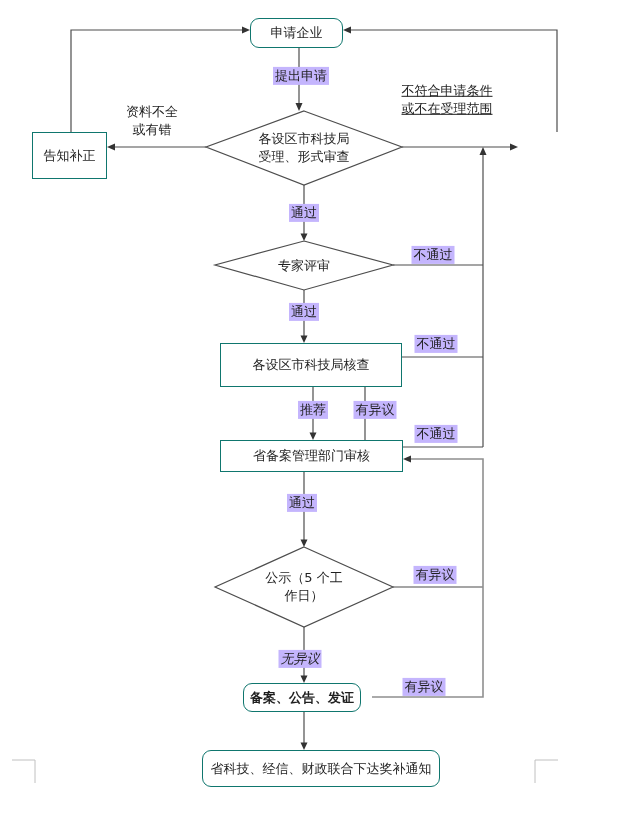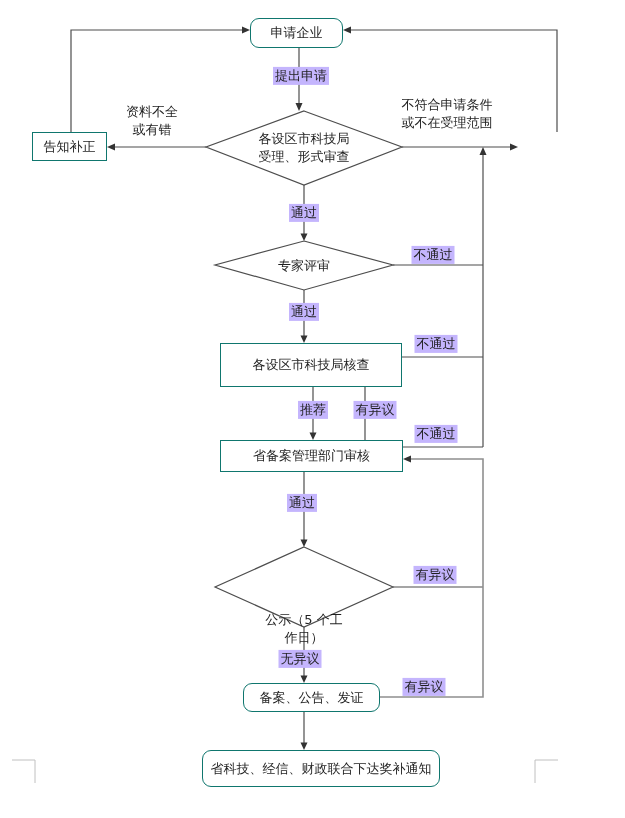--- a/index.html
+++ b/index.html
@@ -84,51 +84,51 @@
     </g>
 
     <g stroke="#c0c0c0" stroke-width="1" fill="none">
       <path d="M12,760 H35 M35,760 V783"></path>
       <path d="M558,760 H535 M535,760 V783"></path>
     </g>
   </svg>
 
   <div class="node round" style="left:250px;top:18px;width:93px;height:30px;">申请企业</div>
 
-  <div class="node" style="left:32px;top:132px;width:75px;height:29px;">告知补正</div>
+  <div class="node" style="left:32px;top:132px;width:75px;height:47px;">告知补正</div>
 
 
   <div class="node" style="left:220px;top:343px;width:182px;height:44px;">各设区市科技局核查</div>
 
   <div class="node" style="left:220px;top:440px;width:183px;height:32px;">省备案管理部门审核</div>
 
-  <div class="node round" style="left:243px;top:683px;width:137px;height:29px;">备案、公告、发证</div>
+  <div class="node round" style="left:243px;top:683px;width:118px;height:29px;font-weight:bold;">备案、公告、发证</div>
 
   <div class="node round" style="left:202px;top:750px;width:238px;height:37px;">省科技、经信、财政联合下达奖补通知</div>
 
   <div class="elabel nobg twolines" style="left:304px;top:148px;">
     <span>各设区市科技局</span>
     <span>受理、形式审查</span>
   </div>
 
   <div class="elabel nobg" style="left:304px;top:266px;">专家评审</div>
 
-  <div class="elabel nobg twolines" style="left:304px;top:587px;margin-top:42px;">
+  <div class="elabel nobg twolines" style="left:304px;top:587px;">
     <span>公示（5 个工</span>
     <span>作日）</span>
   </div>
 
   <div class="elabel" style="left:301px;top:76px;">提出申请</div>
 
   <div class="elabel nobg twolines" style="left:152px;top:121px;">
     <span>资料不全</span>
     <span>或有错</span>
   </div>
 
-  <div class="elabel nobg twolines" style="left:447px;top:114px;">
+  <div class="elabel nobg twolines" style="left:447px;top:100px;text-decoration:underline;">
     <span>不符合申请条件</span>
     <span>或不在受理范围</span>
   </div>
 
   <div class="elabel" style="left:304px;top:213px;">通过</div>
 
   <div class="elabel" style="left:433px;top:255px;">不通过</div>
 
   <div class="elabel" style="left:304px;top:312px;">通过</div>
 
@@ -137,17 +137,17 @@
   <div class="elabel" style="left:313px;top:410px;">推荐</div>
 
   <div class="elabel" style="left:375px;top:410px;">有异议</div>
 
   <div class="elabel" style="left:436px;top:434px;">不通过</div>
 
   <div class="elabel" style="left:302px;top:503px;">通过</div>
 
   <div class="elabel" style="left:435px;top:575px;">有异议</div>
 
-  <div class="elabel" style="left:300px;top:659px;">无异议</div>
+  <div class="elabel" style="left:300px;top:659px;font-style:italic;">无异议</div>
 
   <div class="elabel" style="left:424px;top:687px;">有异议</div>
 
 </div>
 
 </body></html>

